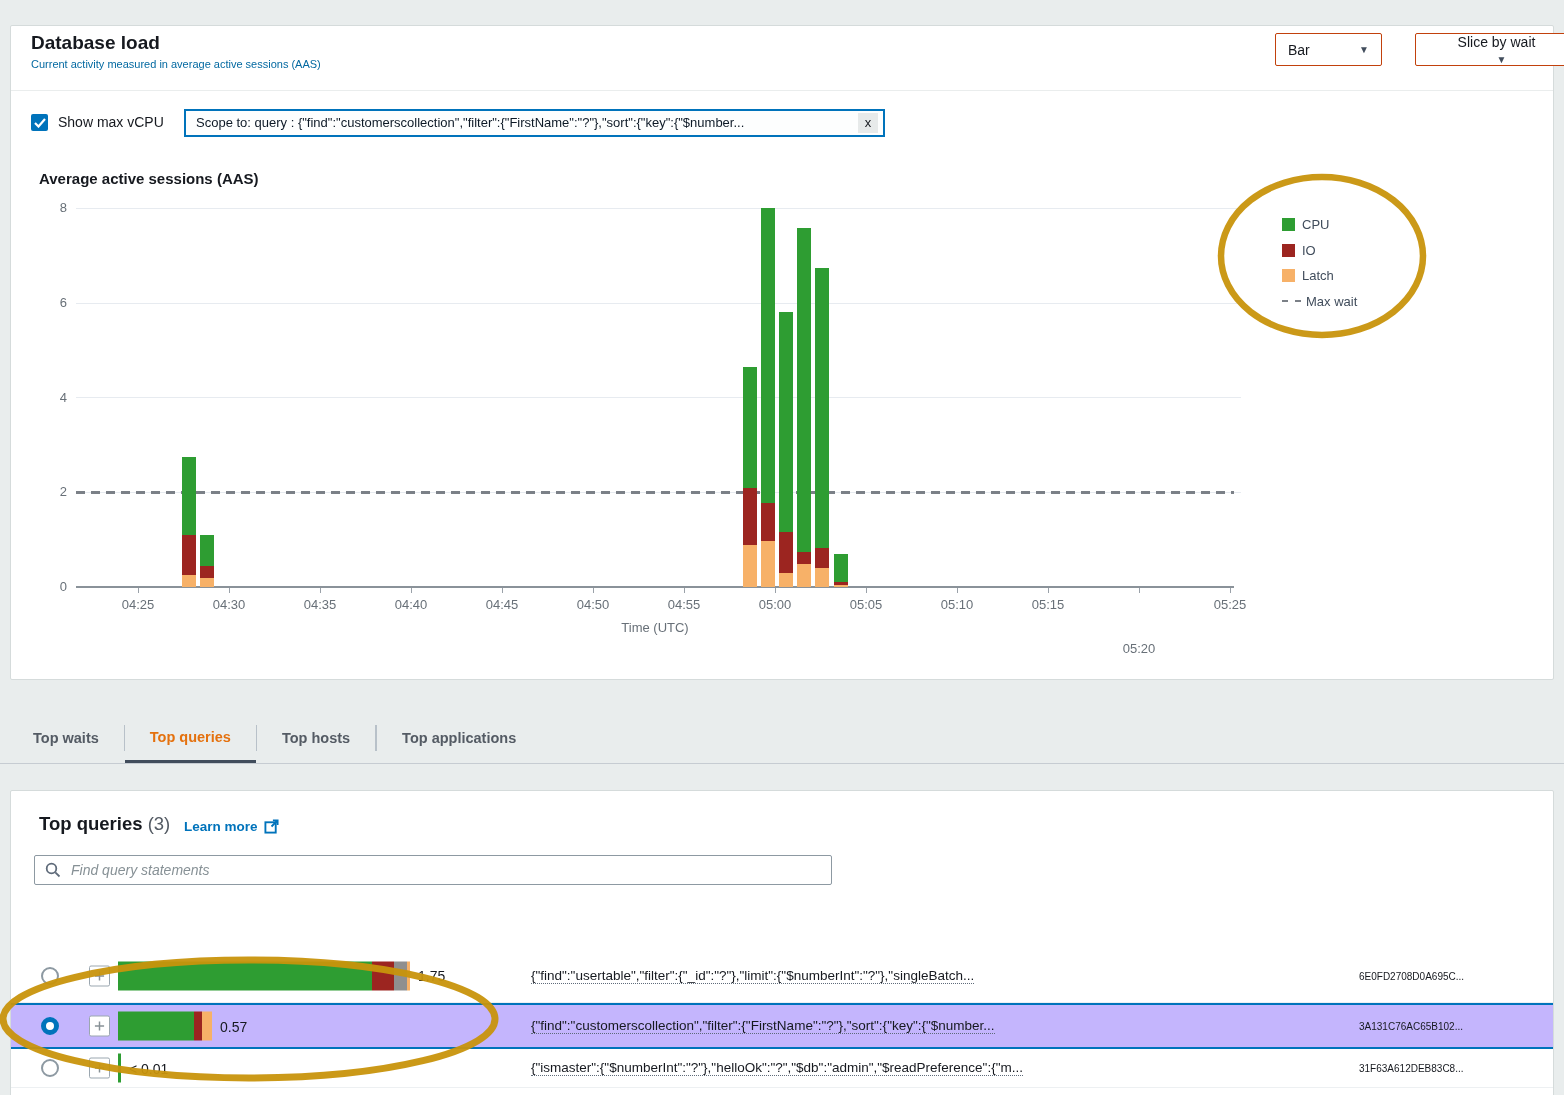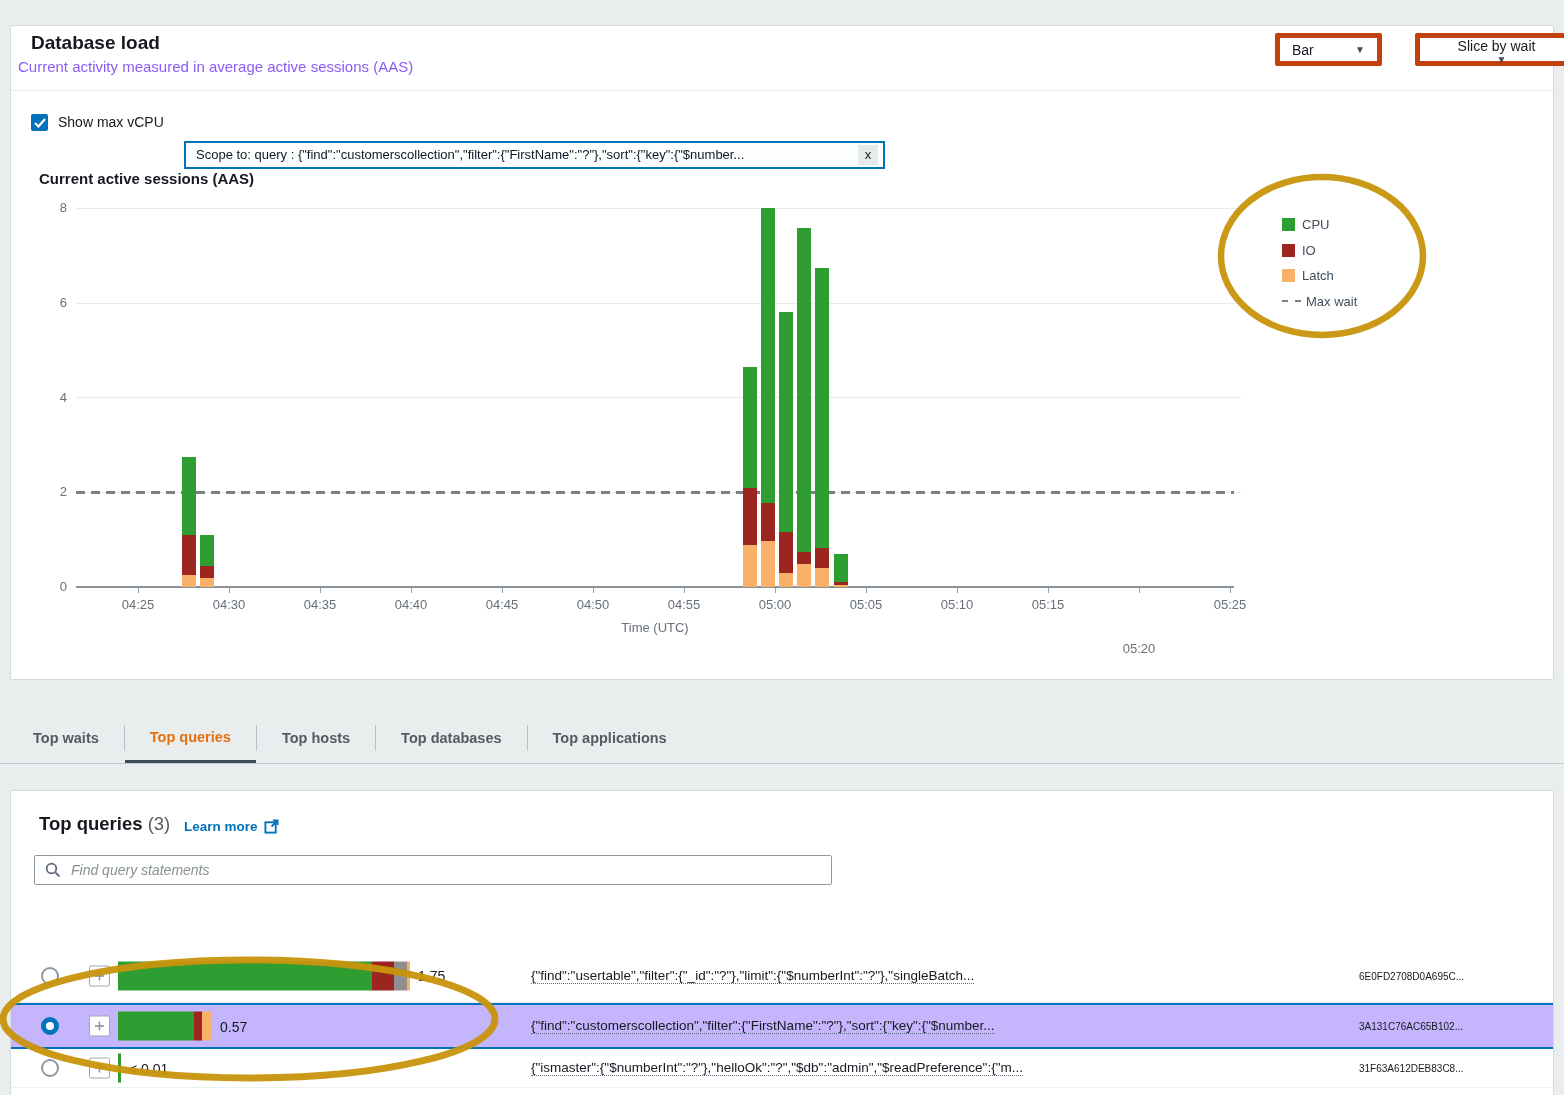--- a/index.html
+++ b/index.html
@@ -4,35 +4,35 @@
 <style>
   * { box-sizing: border-box; margin: 0; padding: 0; }
   body { font-family: "Liberation Sans", sans-serif; background: #e9eded; }
   #app { position: relative; width: 1564px; height: 1095px; background: #e9eded; overflow: hidden; }
 
   .panel { position: absolute; background: #fff; border: 1px solid #d5dbdb; border-radius: 2px; }
   #panel-top { left: 10px; top: 25px; width: 1544px; height: 655px; }
   #panel-bottom { left: 10px; top: 790px; width: 1544px; height: 348px; overflow: hidden; }
 
   .page-title { position: absolute; left: 20px; top: 6px; font-size: 19px; font-weight: bold; color: #16191f; }
-  .page-subtitle { position: absolute; left: 7px; top: 32px; font-size: 15px; color: #8b5cf6; }
+  .page-subtitle { position: absolute; left: 20px; top: 32px; font-size: 11px; color: #0369a1; }
   .head-divider { position: absolute; left: 0; top: 64px; width: 100%; height: 1px; background: #eaeded; }
 
-  .dropdown { position: absolute; top: 7px; height: 33px; border: 5px solid #c2410c; border-radius: 2px;
+  .dropdown { position: absolute; top: 7px; height: 33px; border: 1px solid #c2410c; border-radius: 2px;
     background: #fff; display: flex; align-items: center; justify-content: space-between;
     padding: 0 12px; font-size: 14px; color: #16191f; cursor: pointer; }
   #dd-view { left: 1264px; width: 107px; }
   #dd-slice { left: 1404px; width: 163px; flex-direction: column; }
   .caret { font-size: 10px; color: #414d5c; margin-left: 10px; }
 
   .checkbox { position: absolute; left: 20px; top: 88px; width: 17px; height: 17px; background: #0073bb;
     border-radius: 2px; display: flex; align-items: center; justify-content: center; cursor: pointer; }
   .checkbox-label { position: absolute; left: 47px; top: 88px; font-size: 14px; color: #16191f; }
   .scope-tag { position: absolute; left: 173px; top: 83px; width: 701px; height: 28px; border: 2px solid #0073bb;
-    background: #fdfefe; display: flex; align-items: center; padding: 0 5px 1px 10px; margin-top: 32px; }
+    background: #fdfefe; display: flex; align-items: center; padding: 0 5px 1px 10px; }
   .scope-tag-text { font-size: 13px; color: #0d1926; white-space: nowrap; overflow: hidden; flex: 1; }
   .scope-close { width: 20px; height: 20px; margin-left: 6px; background: #e7eaea; display: flex; align-items: center;
     justify-content: center; font-size: 13px; color: #16191f; cursor: pointer; flex: none; }
 
   .chart-title { position: absolute; left: 28px; top: 144px; font-size: 15px; font-weight: bold; color: #16191f; }
   .gridline { position: absolute; left: 65px; width: 1165px; height: 1px; background: #e7ebf0; }
   .baseline { position: absolute; left: 65px; top: 560px; width: 1158px; height: 2px; background: #8a9299; }
   .maxvcpu-line { position: absolute; left: 65px; top: 465px; width: 1158px; height: 2.5px;
     background: repeating-linear-gradient(90deg, #7b8087 0 9px, transparent 9px 15px); }
   .ytick { position: absolute; left: 26px; width: 30px; text-align: right; font-size: 13px; color: #687078; }
@@ -117,21 +117,21 @@
         <polyline points="1,5 4.5,8.5 11,1" fill="none" stroke="#fff" stroke-width="2.2"></polyline>
       </svg>
     </div>
     <div class="checkbox-label">Show max vCPU</div>
 
     <div class="scope-tag">
       <span class="scope-tag-text">Scope to: query : {"find":"customerscollection","filter":{"FirstName":"?"},"sort":{"key":{"$number...</span>
       <span class="scope-close">x</span>
     </div>
 
-    <div class="chart-title">Current active sessions (AAS)</div>
+    <div class="chart-title">Average active sessions (AAS)</div>
 
     <div class="gridline" style="top:182px"></div>
     <div class="gridline" style="top:277px"></div>
     <div class="gridline" style="top:371px"></div>
     <div class="gridline" style="top:466px"></div>
     <div class="maxvcpu-line"></div>
     <div class="baseline"></div>
 
     <div id="ytick-layer">
         <div class="ytick" style="top: 553px;">0</div>
@@ -233,21 +233,20 @@
       </div>
   </div>
 
   <div id="tabs-row">
     <div class="tab first">Top waits</div>
     <div class="tab-divider"></div>
     <div class="tab active">Top queries</div>
     <div class="tab-divider"></div>
     <div class="tab">Top hosts</div>
     <div class="tab-divider"></div>
-    <div class="tab">Top databases</div>
     <div class="tab-divider"></div>
     <div class="tab">Top applications</div>
   </div>
 
   <div class="panel" id="panel-bottom">
     <div class="section-title">
       <b>Top queries</b>
       <span class="section-count">(3)</span>
     </div>
     <div class="learn-more">

